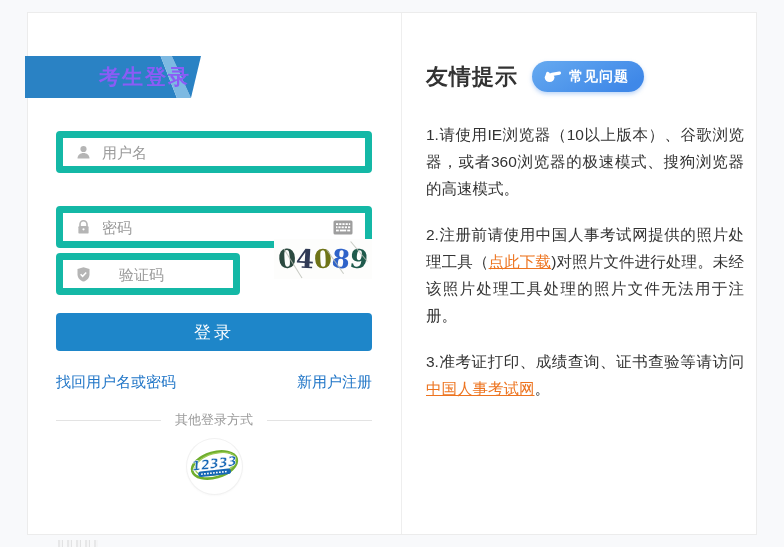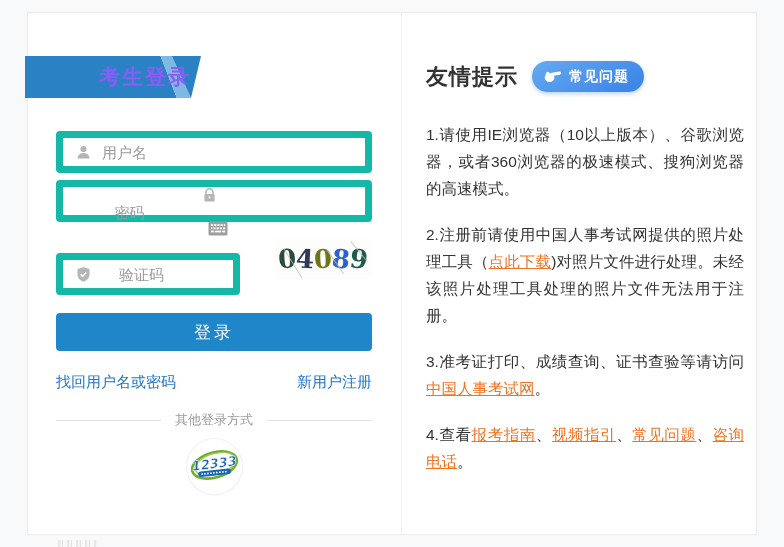--- a/index.html
+++ b/index.html
@@ -36,21 +36,21 @@
     position:absolute; left:26px; top:0; line-height:42px;
     color:#8b5cf6; font-size:21px; font-weight:bold; letter-spacing:2px;margin-left:48px;
   }
 
   .field {
     position:absolute; left:28px; width:316px; height:42px;
     border:7px solid #14b8a6; border-radius:4px; background:#fff;
     display:flex; align-items:center; padding:0 12px;margin-top:16px;
   }
   .field.username { top:102px; }
-  .field.password { top:151px;flex-direction:column; }
+  .field.password { top:177px; }
   .field.captcha  { top:224px; width:184px;gap:17px; }
   .field .f-icon { display:flex; align-items:center; margin-right:10px; flex:none; }
   .field input {
     flex:1; border:none; outline:none; font-size:15px; color:#333; min-width:0;
     font-family:inherit; background:transparent;
   }
   .field input::placeholder { color:#9a9a9a; }
   .kb-icon { flex:none; margin-left:8px; display:flex; cursor:pointer; }
 
   .captcha-img {
@@ -248,18 +248,17 @@
               </g>
             </svg>
         </span>
         <span>常见问题</span>
       </button>
     </div>
     <div class="tips-list">
         <p class="tip"><span>1.请使用IE浏览器（10以上版本）、谷歌浏览器，或者360浏览器的极速模式、搜狗浏览器的高速模式。</span></p>
         <p class="tip"><span>2.注册前请使用中国人事考试网提供的照片处理工具（</span><a class="tip-link">点此下载</a><span>)对照片文件进行处理。未经该照片处理工具处理的照片文件无法用于注册。</span></p>
         <p class="tip"><span>3.准考证打印、成绩查询、证书查验等请访问</span><a class="tip-link">中国人事考试网</a><span>。</span></p>
-        <p class="tip"><span>4.查看</span><a class="tip-link">报考指南</a><span>、</span><a class="tip-link">视频指引</a><span>、</span><a class="tip-link">常见问题</a><span>、</span><a class="tip-link">咨询电话</a><span>。</span></p>
       </div>
   </div>
 </div>
 
 <div class="bottom-artifact"></div>
 
 </body></html>

